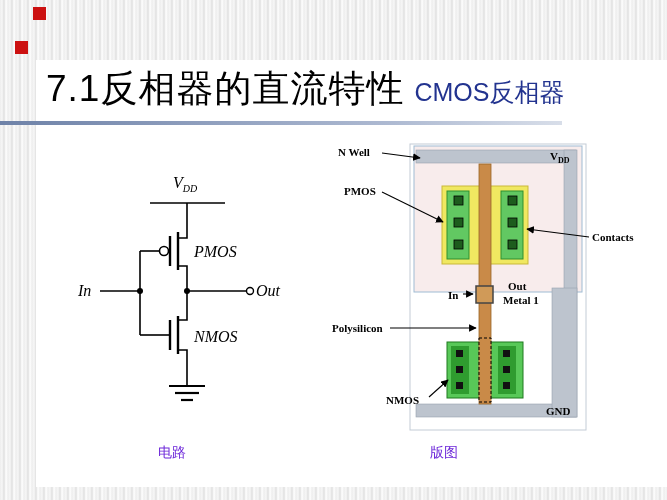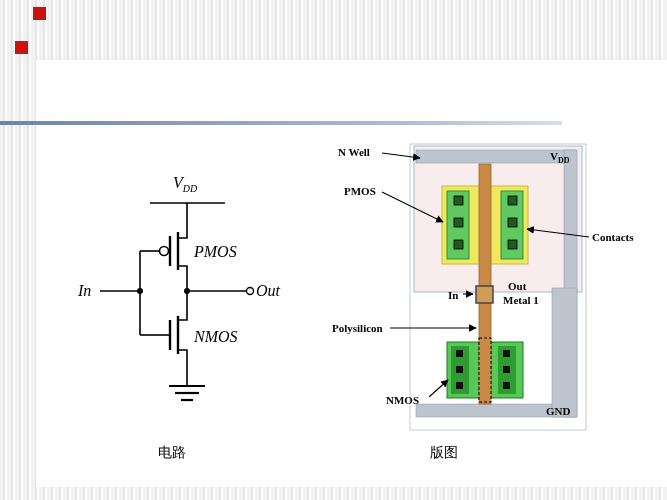--- a/index.html
+++ b/index.html
@@ -14,37 +14,40 @@
   #sq2{left:15px;top:41px;}
   .title{position:absolute;left:46px;top:64px;white-space:nowrap;z-index:3;}
   .title-main{font-size:37px;color:#000;font-family:"Liberation Sans","DejaVu Sans",sans-serif;letter-spacing:1px;}
   .title-sub{font-size:25px;color:#22338f;margin-left:10px;font-family:"Liberation Sans","DejaVu Sans",sans-serif;}
   .divider{position:absolute;left:0;top:121px;height:4px;width:562px;z-index:2;
     background:linear-gradient(90deg,#6e82a8,#aebad2 70%,#d8dee9);}
   .figure{position:absolute;left:62px;top:138px;width:592px;height:333px;background:#fff;}
   .fig-svg{position:absolute;}
   #circuit-svg{left:8px;top:20px;}
   #layout-svg{left:268px;top:0px;}
-  .cap{position:absolute;top:306px;color:#000000;font-size:14px;font-family:"Liberation Sans","DejaVu Sans",sans-serif;}
+  .cap{position:absolute;top:306px;color:#6d28d9;font-size:14px;font-family:"Liberation Sans","DejaVu Sans",sans-serif;}
   #cap-circuit{left:96px;}
   #cap-layout{left:368px;}
   text{fill:#000;}
   .ser-i{font-family:"Liberation Serif",serif;font-style:italic;font-size:16px;}
   .lay-lbl{font-family:"Liberation Serif",serif;font-weight:bold;font-size:11px;}
 </style>
 </head>
 <body>
 
 <div class="slide">
 
   <div class="panel"></div>
 
   <div class="red-sq" id="sq1"></div>
   <div class="red-sq" id="sq2"></div>
 
+  <div class="title">
+    <span class="title-main">7.1反相器的直流特性</span><span class="title-sub">CMOS反相器</span>
+  </div>
 
   <div class="divider"></div>
 
   <div class="figure">
 
     <svg id="circuit-svg" class="fig-svg" width="240" height="270" viewBox="0 0 240 270">
       <g stroke="#000" stroke-width="1.6" fill="none">
 
         <path d="M80,45 L155,45"></path>
         <path d="M117,45 V80 H108"></path>

